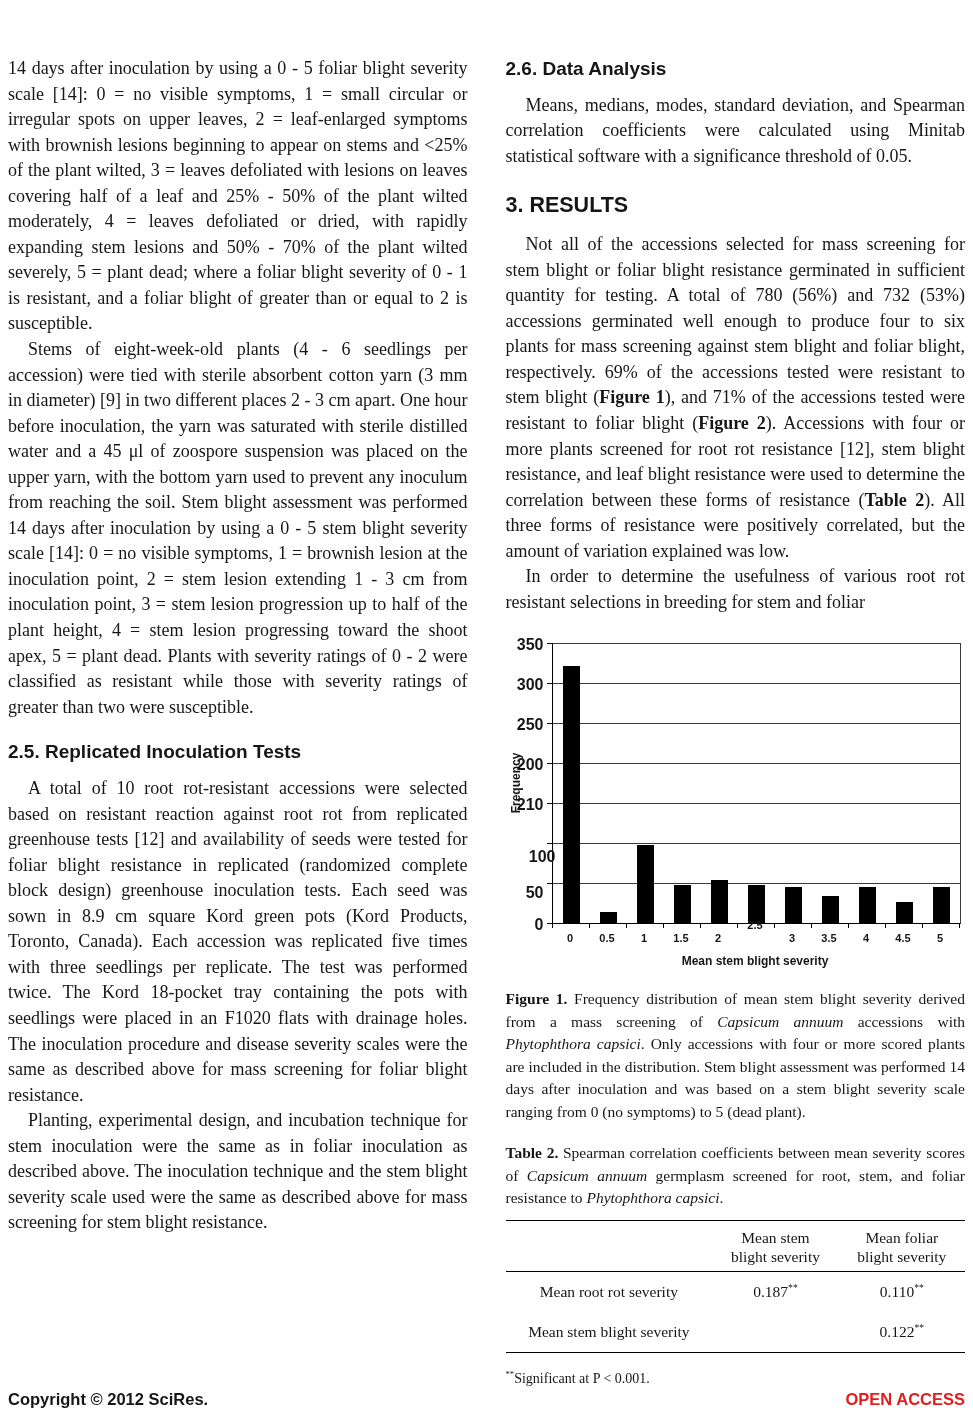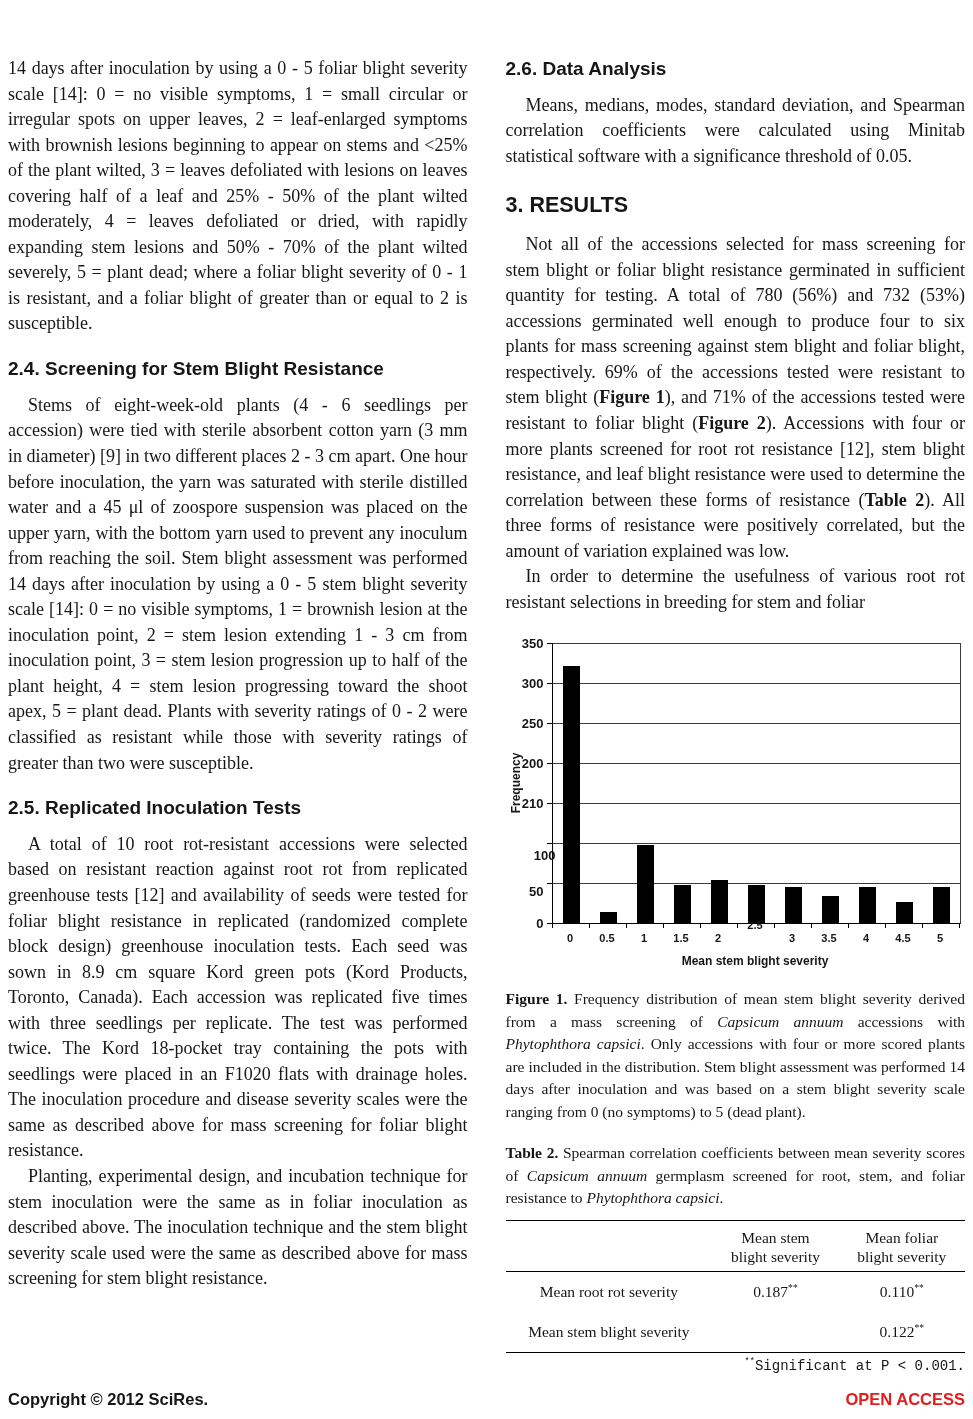--- a/index.html
+++ b/index.html
@@ -20,55 +20,54 @@
   .col.right h2:first-child{margin-top:2px;}
   
   .chart-wrap{position:relative;width:462px;height:346px;margin-top:14px;
               font-family:"Liberation Sans", sans-serif;}
   .plot{position:absolute;left:46px;top:14px;width:407px;height:280px;
         border-left:1.5px solid #000;border-bottom:1.5px solid #000;border-right:1px solid #3c3c3c;}
   .gridline{position:absolute;left:0;width:100%;height:1px;background:#3c3c3c;}
   .bar{position:absolute;background:#000;}
   .ytick{position:absolute;left:41px;width:5px;height:1px;background:#000;}
   .xtick{position:absolute;width:1px;height:5px;background:#000;}
-  .ylab{position:absolute;width:38px;text-align:right;font-size:13px;font-weight:bold;line-height:1;}
+  .ylab{position:absolute;width:38px;text-align:right;font-size:16px;font-weight:bold;line-height:1;}
   .xlab{position:absolute;width:40px;margin-left:-20px;text-align:center;font-size:11px;font-weight:bold;}
   .axis-title-y{position:absolute;left:10px;top:154px;transform:translate(-50%,-50%) rotate(-90deg);
                 font-size:12px;font-weight:bold;white-space:nowrap;}
   .axis-title-x{position:absolute;left:46px;width:407px;top:325px;text-align:center;
                 font-size:12px;font-weight:bold;}
   
   .caption{font-size:15.5px;line-height:1.45;margin-top:13px;}
   .table-caption{margin-top:19px;}
   
   table.tbl{width:100%;border-collapse:collapse;margin-top:10px;font-size:15.5px;
             border-top:1.5px solid #000;border-bottom:1.5px solid #000;}
   table.tbl th{font-weight:normal;white-space:pre-line;text-align:center;vertical-align:bottom;
                padding:7px 0 5px 0;border-bottom:1.5px solid #000;line-height:1.25;}
   table.tbl td{text-align:center;padding:11px 0;}
-  .footnote{font-size:14px;margin-top:4px;text-align:right;font-family:Liberation Mono, monospace;}
+  .footnote{font-size:14px;margin-top:16px;text-align:left;}
   sup{font-size:0.62em;line-height:0;}
   
   .footer{position:absolute;left:8px;right:8px;top:1390px;
           font-family:"Liberation Sans", sans-serif;font-size:16.5px;font-weight:bold;}
   .open-access{position:absolute;right:0;top:0;}
   .copyright{position:absolute;left:0;top:0;}
   i{font-style:italic;}
 </style>
 </head>
 <body>
 
 <div class="page">
 
 
   <div class="columns">
 
     <div class="col left">
       <p>14 days after inoculation by using a 0 - 5 foliar blight severity scale [14]: 0 = no visible symptoms, 1 = small circular or irregular spots on upper leaves, 2 = leaf-enlarged symptoms with brownish lesions beginning to appear on stems and &lt;25% of the plant wilted, 3 = leaves defoliated with lesions on leaves covering half of a leaf and 25% - 50% of the plant wilted moderately, 4 = leaves defoliated or dried, with rapidly expanding stem lesions and 50% - 70% of the plant wilted severely, 5 = plant dead; where a foliar blight severity of 0 - 1 is resistant, and a foliar blight of greater than or equal to 2 is susceptible.</p>
-      <h2>2.4. Screening for Stem Blight Resistance</h2>
       <p class="indent">Stems of eight-week-old plants (4 - 6 seedlings per accession) were tied with sterile absorbent cotton yarn (3 mm in diameter) [9] in two different places 2 - 3 cm apart. One hour before inoculation, the yarn was saturated with sterile distilled water and a 45 μl of zoospore suspension was placed on the upper yarn, with the bottom yarn used to prevent any inoculum from reaching the soil. Stem blight assessment was performed 14 days after inoculation by using a 0 - 5 stem blight severity scale [14]: 0 = no visible symptoms, 1 = brownish lesion at the inoculation point, 2 = stem lesion extending 1 - 3 cm from inoculation point, 3 = stem lesion progression up to half of the plant height, 4 = stem lesion progressing toward the shoot apex, 5 = plant dead. Plants with severity ratings of 0 - 2 were classified as resistant while those with severity ratings of greater than two were susceptible.</p>
       <h2>2.5. Replicated Inoculation Tests</h2>
       <p class="indent">A total of 10 root rot-resistant accessions were selected based on resistant reaction against root rot from replicated greenhouse tests [12] and availability of seeds were tested for foliar blight resistance in replicated (randomized complete block design) greenhouse inoculation tests. Each seed was sown in 8.9 cm square Kord green pots (Kord Products, Toronto, Canada). Each accession was replicated five times with three seedlings per replicate. The test was performed twice. The Kord 18-pocket tray containing the pots with seedlings were placed in an F1020 flats with drainage holes. The inoculation procedure and disease severity scales were the same as described above for mass screening for foliar blight resistance.</p>
       <p class="indent">Planting, experimental design, and incubation technique for stem inoculation were the same as in foliar inoculation as described above. The inoculation technique and the stem blight severity scale used were the same as described above for mass screening for stem blight resistance.</p>
     </div>
 
     <div class="col right">
       <h2>2.6. Data Analysis</h2>
       <p class="indent">Means, medians, modes, standard deviation, and Spearman correlation coefficients were calculated using Minitab statistical software with a significance threshold of 0.05.</p>
       <h1>3. RESULTS</h1>

